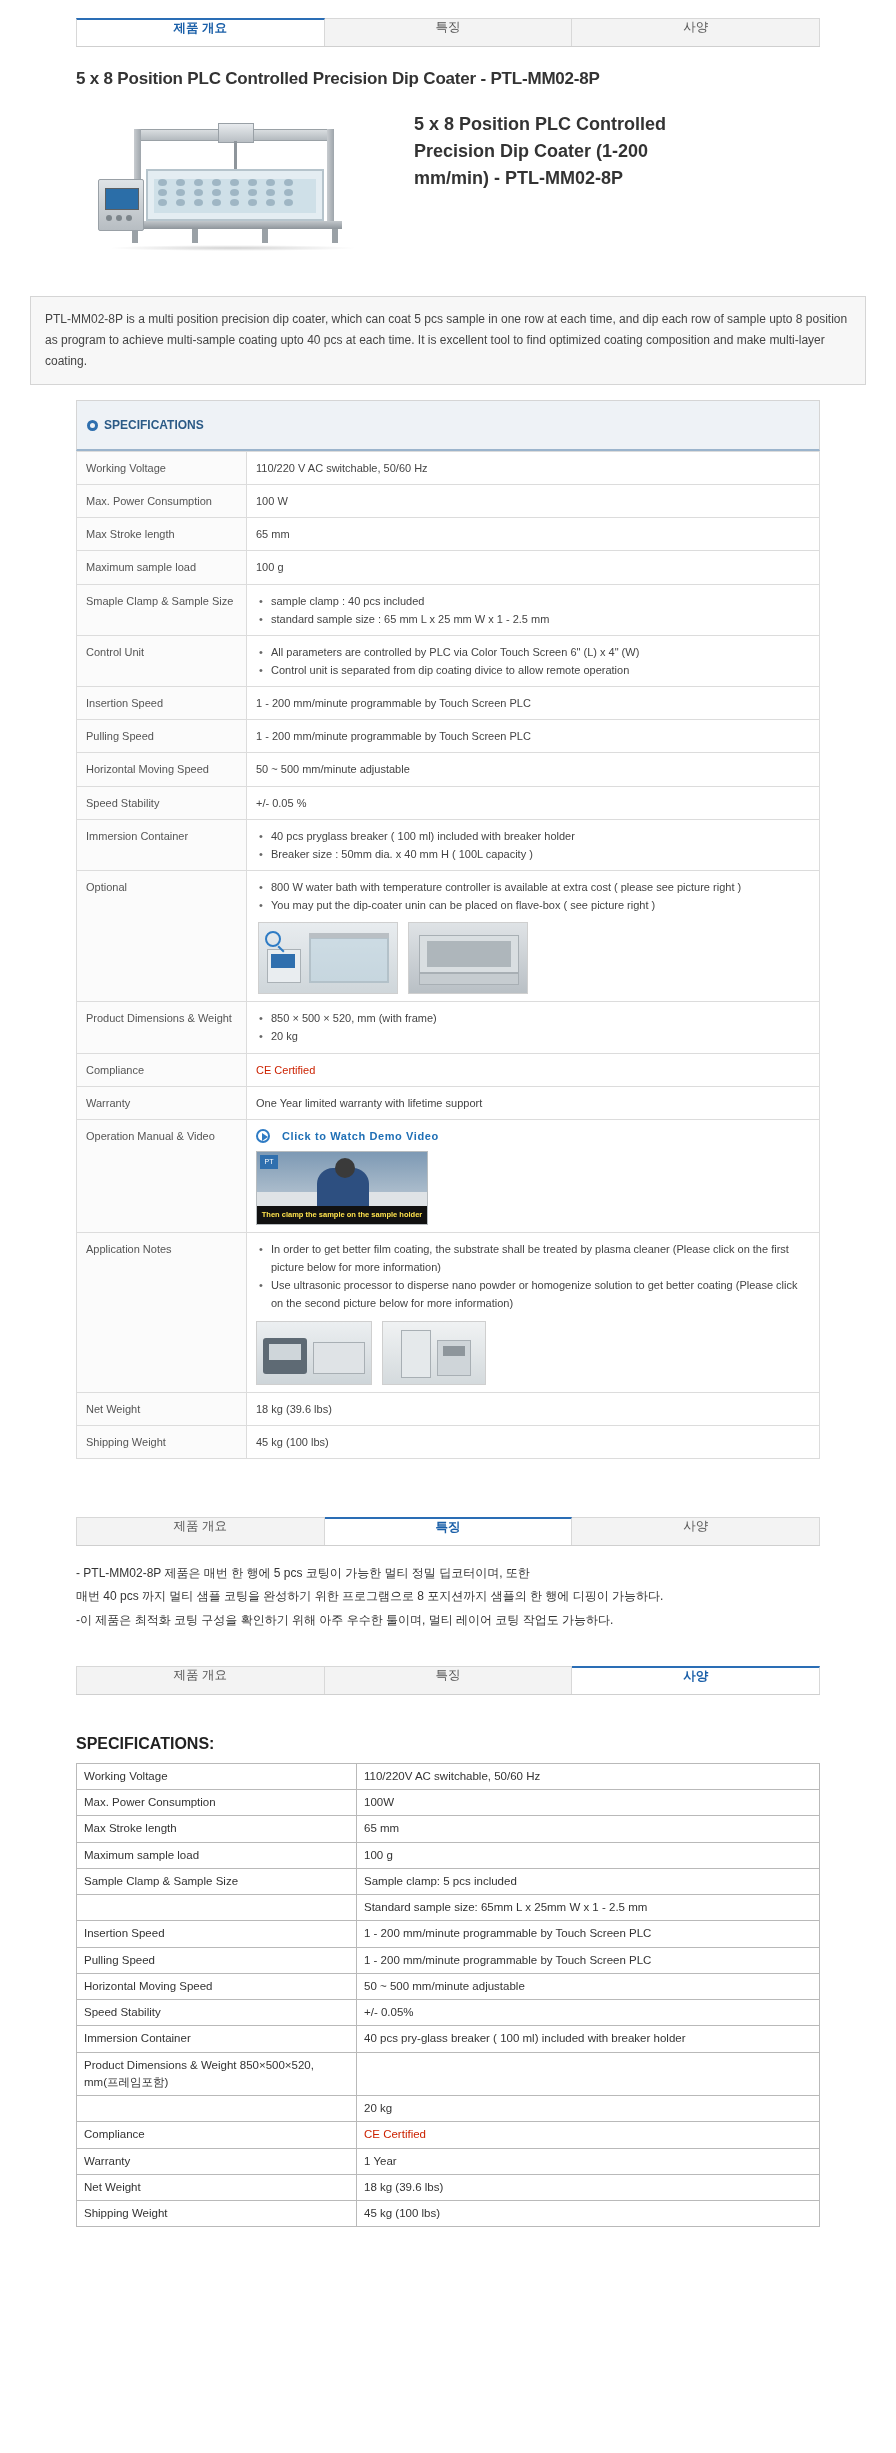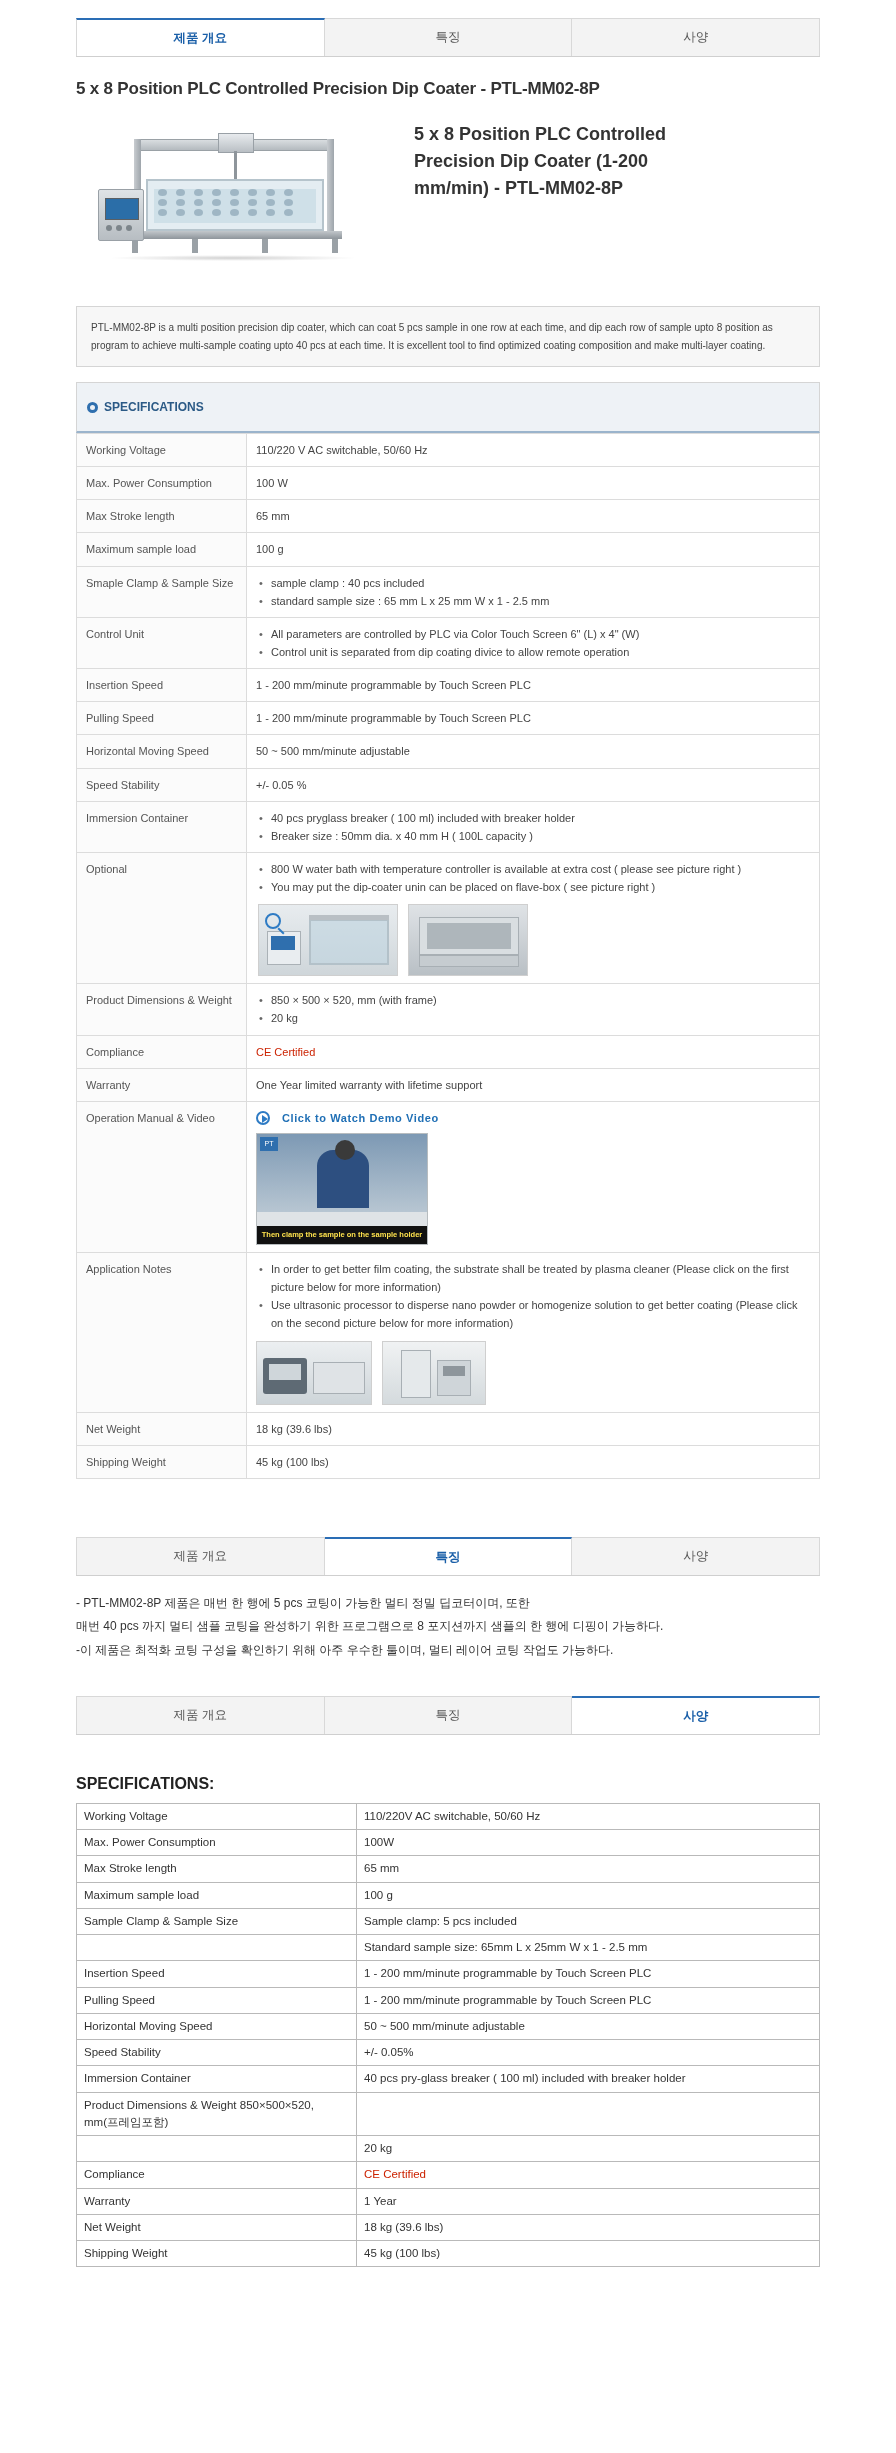--- a/index.html
+++ b/index.html
@@ -18,21 +18,21 @@
     display: flex;
     width: 744px;
     margin: 18px auto 0 auto;
     border-bottom: 1px solid #cfcfcf;
   }
   .tab {
     flex: 1 1 0;
     text-align: center;
     font-size: 12.5px;
     color: #555;
-    padding: 10px 0 9px 0;
+    padding: 0 0 9px 0;
     border: 1px solid #d8d8d8;
     border-bottom: none;
     background: #f3f3f3;
     cursor: pointer;
   }
   .tab + .tab { border-left: none; }
   .tab.active {
     background: #ffffff;
     color: #1a5fa8;
     border-top: 2px solid #2a6db5;
@@ -118,26 +118,26 @@
   }
   .mach .panel .btns { position: absolute; left: 7px; top: 35px; width: 32px; height: 8px; }
   .mach .panel .btns i { position: absolute; width: 6px; height: 6px; border-radius: 50%; background: #7d858b; }
   .mach .shadow {
     position: absolute; left: 10px; top: 128px; width: 250px; height: 6px;
     background: radial-gradient(ellipse at center, rgba(0,0,0,0.18), rgba(0,0,0,0) 70%);
   }
 
   
   .descbox {
-    width: 744px;
+    width: 836px;
     margin: 28px auto 15px auto;
     border: 1px solid #d5d5d5;
     background: #f7f7f7;
     padding: 12px 14px;
-    font-size: 10px;
+    font-size: 12px;
     line-height: 1.75;
     color: #444;
   }
 
   
   .spec-head {
     width: 744px;
     margin: 10px auto 0 auto;
     background: #eef2f6;
     border: 1px solid #d5d5d5;
@@ -200,21 +200,21 @@
   }
   .playcirc {
     width: 14px; height: 14px; border-radius: 50%; border: 2px solid #2e7bc4;
     position: relative; flex: 0 0 14px;
   }
   .playcirc:after {
     content: ""; position: absolute; left: 4px; top: 2.5px;
     border-left: 6px solid #2e7bc4; border-top: 4px solid transparent; border-bottom: 4px solid transparent;
   }
   .videoshot {
-    width: 172px; height: 112px; position: relative; overflow: hidden;
+    width: 172px; height: 74px; position: relative; overflow: hidden;
     background: linear-gradient(#7d99b4,#cfd8de); border: 1px solid #b7bcbf;
   }
   .videoshot .vcap {
     position: absolute; left: 0; right: 0; bottom: 0; background: #111;
     color: #ffe34d; font-size: 7.5px; font-weight: bold; text-align: center; padding: 3px 0;
   }
   .videoshot .logo {
     position: absolute; left: 3px; top: 3px; width: 18px; height: 14px;
     background: #2f6fae; color: #fff; font-size: 7px; text-align: center; line-height: 14px;
   }

